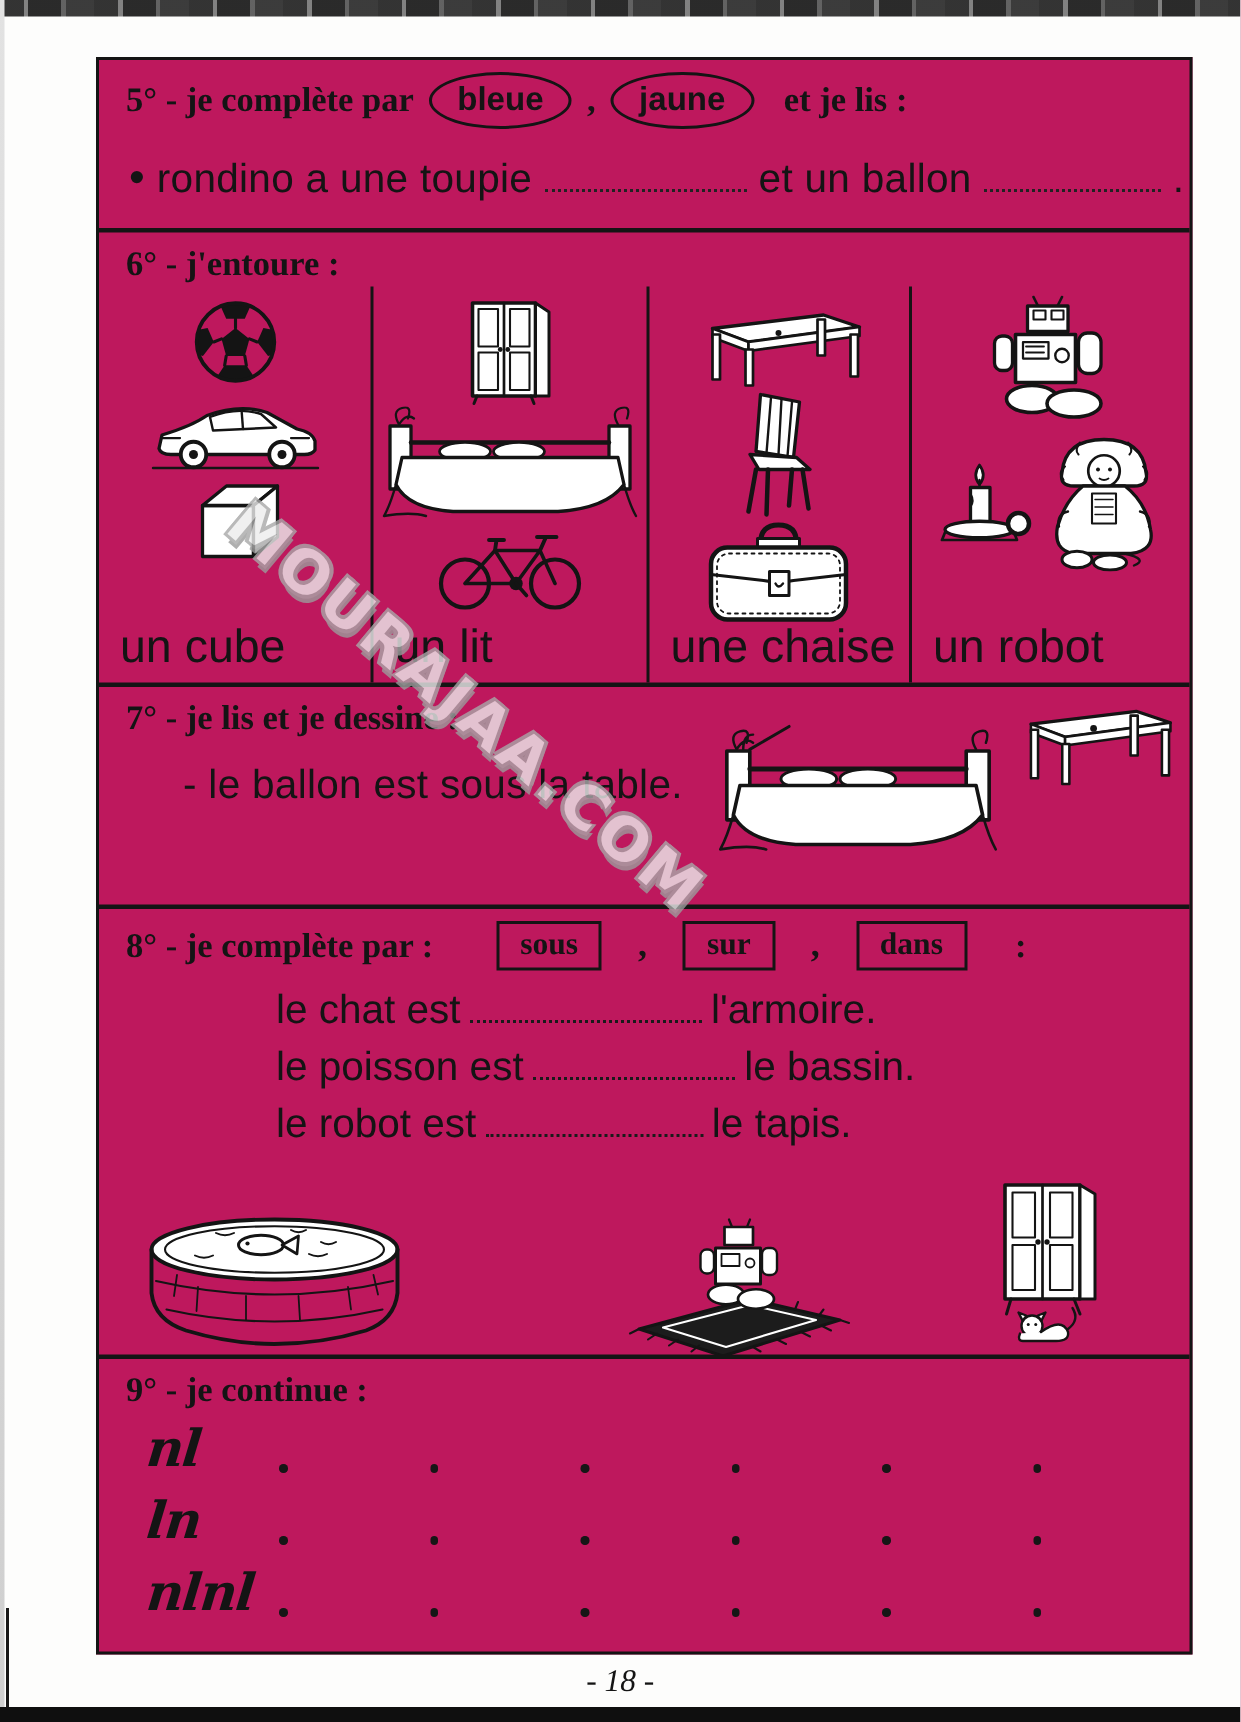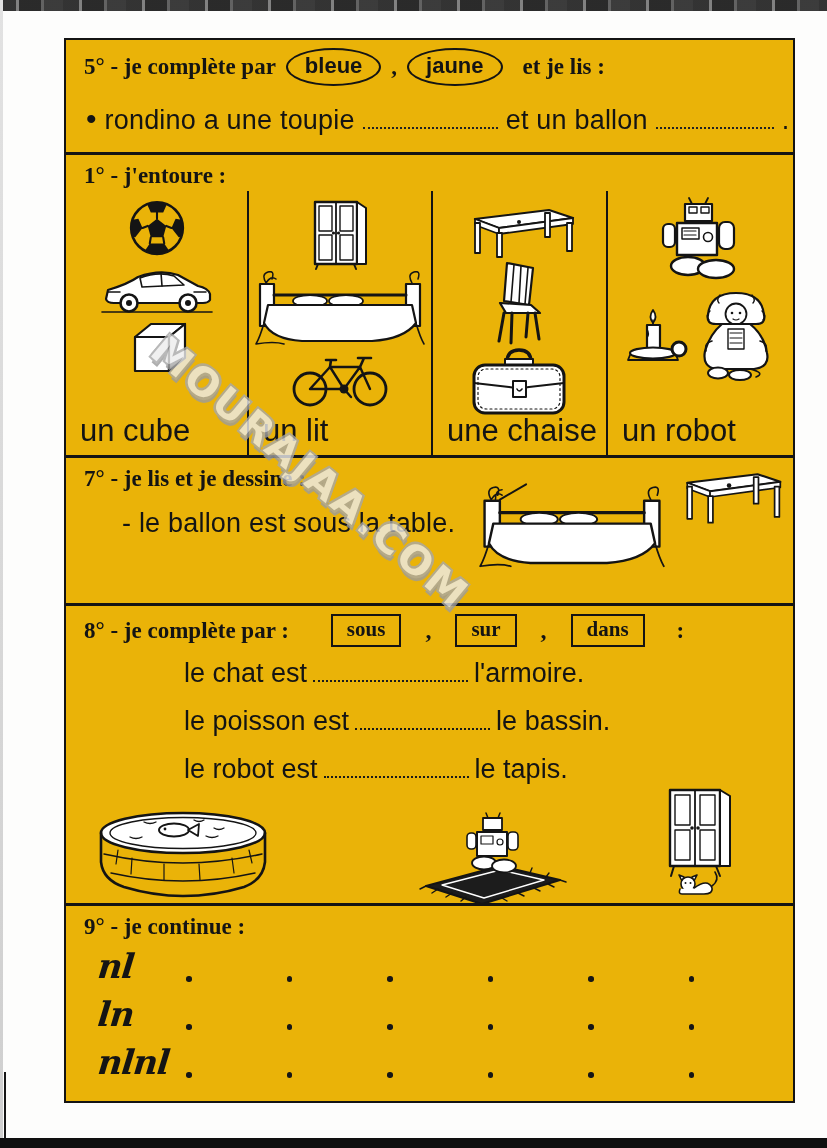--- a/index.html
+++ b/index.html
@@ -15,21 +15,21 @@
     background:repeating-linear-gradient(90deg,#222 0 16px,#777 16px 19px,#181818 19px 41px,#555 41px 44px,#2b2b2b 44px 63px);
     opacity:.92;
   }
   .band-bottom { position:absolute; left:0; top:1138px; width:827px; height:10px; background:#0f0f0f; }
   .edge-left { position:absolute; left:0; top:0; width:3px; height:1148px; background:linear-gradient(180deg,#e2e2e2,#cfcfcf); }
   .edge-left-dark { position:absolute; left:4px; top:1072px; width:2px; height:76px; background:#161616; }
 
   
   .frame {
     position:absolute; left:64px; top:38px; width:731px; height:1065px;
-    border:2.5px solid #141414; background:#eab308;
+    border:2.5px solid #141414; background:#be185d;
   }
   section { position:relative; width:100%; }
   .s5 { height:112px; }
   .s6 { height:303px; border-top:3px solid #141414; }
   .s7 { height:148px; border-top:3px solid #141414; }
   .s8 { height:300px; border-top:3px solid #141414; }
   .s9 { height:197px; border-top:3px solid #141414; }
 
   .serif-b { font-family:"Liberation Serif", serif; font-weight:bold; font-size:23px; }
   .sans { font-size:27px; letter-spacing:.2px; }
@@ -61,21 +61,21 @@
 
   
   .s7 .line1 { position:absolute; left:20px; top:50px; font-size:27px;margin-left:36px; }
   .s7 .line2 { position:absolute; left:20px; top:100px; font-size:27px; }
   .s7 .bed7 { position:absolute; left:412px; top:24px; line-height:0; }
   .s7 .table7 { position:absolute; left:608px; top:6px; line-height:0; }
 
   
   .s8 .titleline { gap:24px; }
   .s8 .comma { font-family:"Liberation Serif", serif; font-weight:bold; font-size:24px; }
-  .s8 .sentences { position:absolute; left:118px; top:52px; display:flex; flex-direction:column; gap:13px; }
+  .s8 .sentences { position:absolute; left:118px; top:52px; display:flex; flex-direction:column; gap:3px; }
   .s8 .sline { display:flex; align-items:baseline; gap:6px; white-space:nowrap; font-size:27px; height:35px; }
   .s8 .sline .blank { border-bottom:2.5px dotted #1a1a1a; }
   .basin-img { position:absolute; left:28px; top:200px; line-height:0; }
   .carpet-img { position:absolute; left:352px; top:202px; line-height:0; }
   .wardcat-img { position:absolute; left:588px; top:180px; line-height:0; }
 
   
   .s9 .sample { position:absolute; left:32px; font-family:"DejaVu Serif", serif; font-style:italic; font-weight:bold; font-size:34px; letter-spacing:-1px; transform:skewX(-6deg); }
   .s9 .r1 { top:40px; } .s9 .r2 { top:88px; } .s9 .r3 { top:136px; }
   .dots { position:absolute; left:120px; display:flex; gap:95px; }
@@ -118,21 +118,21 @@
         <span class="sans">rondino a une toupie</span>
         <span class="blank w135"></span>
         <span class="sans">et un ballon</span>
         <span class="blank w118"></span>
         <span class="sans">.</span>
       </div>
     </section>
 
     <section class="s6">
       <div class="titleline">
-          <span class="serif-b">1° - j'entoure :</span>
+          <span class="serif-b">6° - j'entoure :</span>
         </div>
       <div class="cols">
 
         <div class="col bdr">
           <span class="imgwrap">
             <svg width="62" height="62" viewBox="0 0 60 60">
               <defs>
                   <clipPath id="bc">
                     <circle cx="30" cy="30" r="25"></circle>
                   </clipPath>
@@ -452,14 +452,15 @@
           <span class="dot"></span>
           <span class="dot"></span>
           <span class="dot"></span>
           <span class="dot"></span>
       </div>
     </section>
   </div>
 
   <div class="watermark">MOURAJAA.COM</div>
 
+  <div class="footer">- 18 -</div>
   <div class="band-bottom"></div>
 </div>
 
 </body></html>

